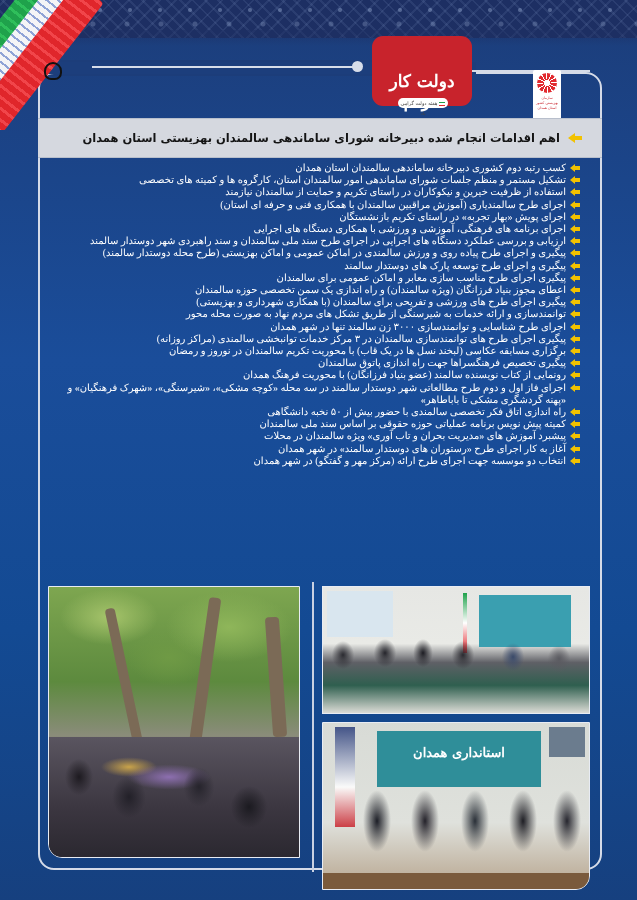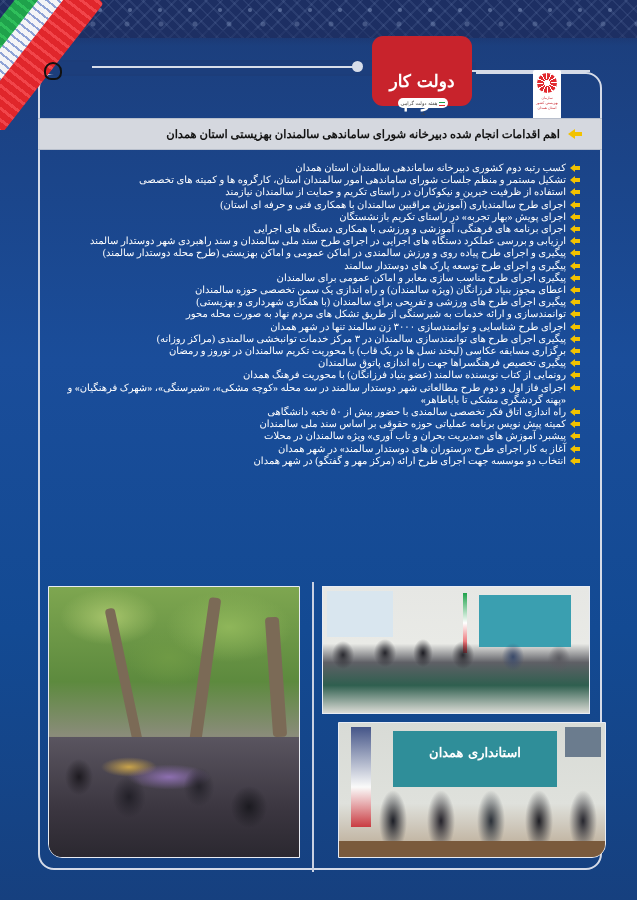--- a/index.html
+++ b/index.html
@@ -77,23 +77,23 @@
     }
     .org-logo .rosette {
       width: 20px; height: 20px; margin: 3px auto 0; border-radius: 50%;
       background:
         radial-gradient(circle, #fff 0 3px, transparent 3px),
         repeating-conic-gradient(#e22a2f 0 22deg, #fff 22deg 30deg);
     }
     .org-logo .org-text { font-size: 3.5px; color: #c8232c; line-height: 5px; margin-top: 3px; padding: 0 2px; }
 
     .title-bar {
-      position: absolute; left: 38px; top: 118px; width: 564px; height: 32px;
+      position: absolute; left: 38px; top: 118px; width: 564px; height: 40px;
       background: #d5d8df; border-top: 1px solid #b8bfcc; border-bottom: 1px solid #b8bfcc;
-      display: flex; align-items: center; padding-right: 20px; font-family: Liberation Serif, serif;
+      display: flex; align-items: center; padding-right: 20px;
     }
     .arrow-icon {
       display: inline-block; position: relative; width: 10px; height: 8px; flex: none;
     }
     .arrow-icon::before {
       content: ""; position: absolute; right: 0; top: 2px; width: 6px; height: 4px; background: #f2c200;
     }
     .arrow-icon::after {
       content: ""; position: absolute; left: 0; top: 0; width: 0; height: 0;
       border-top: 4px solid transparent; border-bottom: 4px solid transparent; border-right: 5px solid #f2c200;
@@ -152,24 +152,23 @@
       position: absolute; left: 0; top: 48px; width: 100%; height: 40px;
       background:
         radial-gradient(ellipse 16px 20px at 20px 20px, #2a2a30, transparent 70%),
         radial-gradient(ellipse 16px 20px at 62px 18px, #25252b, transparent 70%),
         radial-gradient(ellipse 14px 20px at 100px 18px, #1c1c22, transparent 70%),
         radial-gradient(ellipse 16px 20px at 140px 20px, #2a2a30, transparent 70%),
         radial-gradient(ellipse 16px 20px at 190px 22px, #3a4a6a, transparent 70%),
         radial-gradient(ellipse 16px 20px at 236px 24px, #5a5a60, transparent 70%);
     }
     .photo-right-bottom {
-      left: 322px; top: 722px; width: 268px; height: 136px;
+      left: 322px; top: 722px; width: 268px; height: 168px;
       border-bottom-right-radius: 14px;
       background: linear-gradient(180deg, #d8dbd6 0%, #dfe1dc 60%, #b7a58e 100%);
-      margin-left: 16px;
     }
     .photo-right-bottom .banner {
       position: absolute; left: 54px; top: 8px; width: 164px; height: 56px; background: #2f8e99;
     }
     .photo-right-bottom .banner-text {
       position: absolute; left: 54px; top: 22px; width: 164px; text-align: center;
       color: #fff; font-family: "DejaVu Serif", serif; font-size: 13px; font-weight: bold;
     }
     .photo-right-bottom .portraits { position: absolute; right: 4px; top: 4px; width: 36px; height: 30px; background: #6b7c8e; }
     .photo-right-bottom .flagpole { position: absolute; left: 12px; top: 4px; width: 20px; height: 100px; background: linear-gradient(180deg,#2a3d7a,#fff 60%,#c8232c); opacity: 0.85; }

